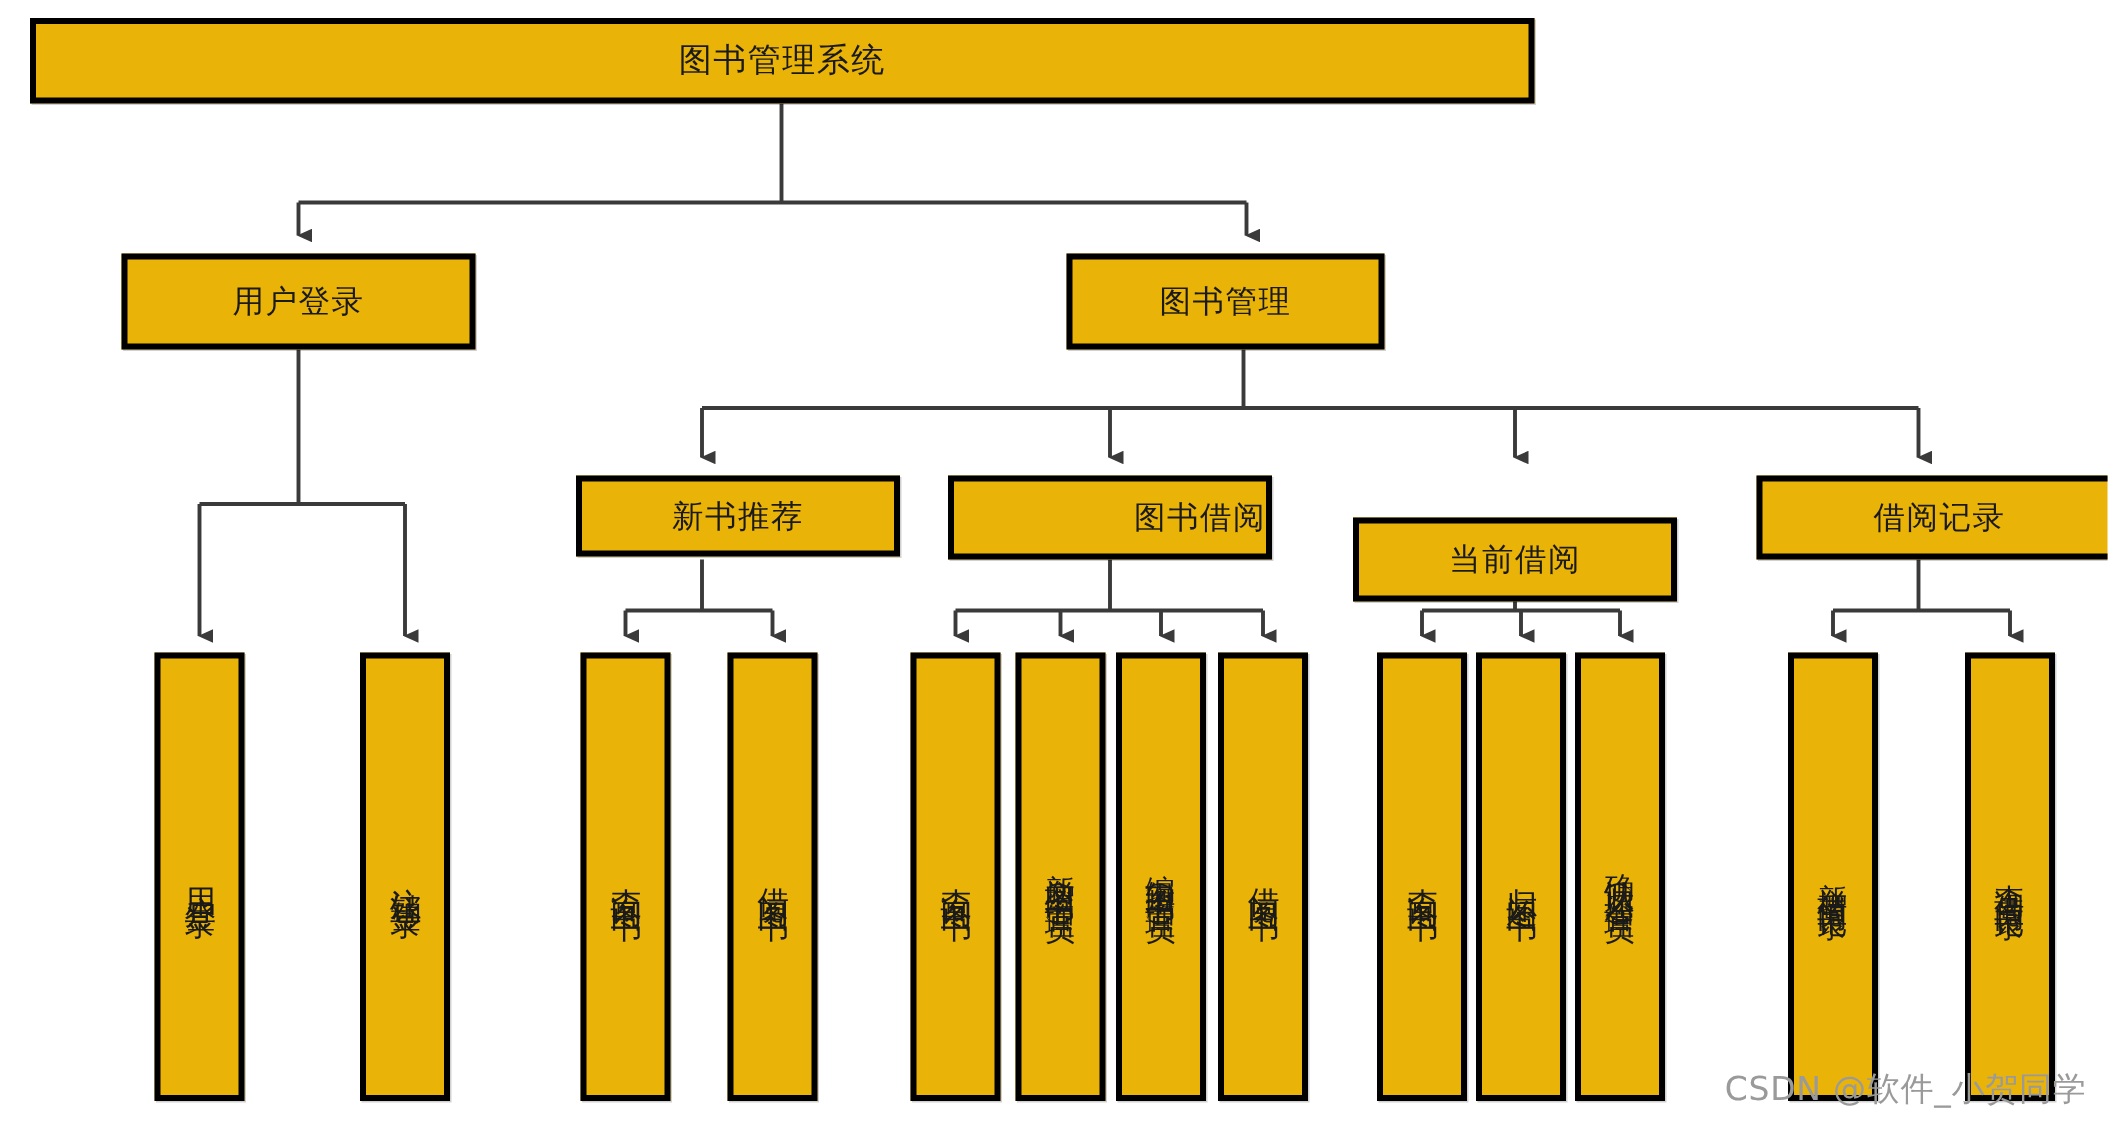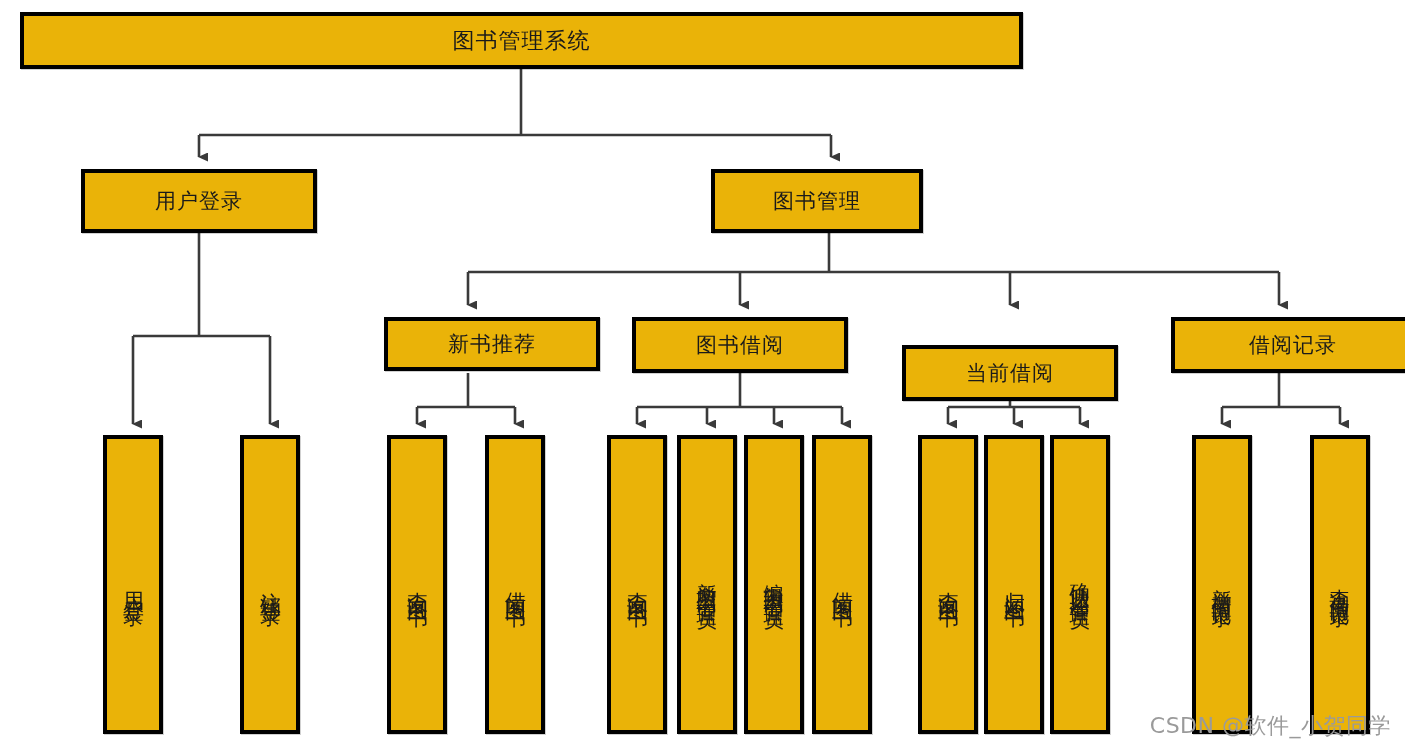--- a/index.html
+++ b/index.html
@@ -135,21 +135,21 @@
   <div class="node" style="left:81px; top:169px; width:236px; height:64px;">
     <span class="label">用户登录</span>
   </div>
   <div class="node" style="left:711px; top:169px; width:212px; height:64px;">
     <span class="label">图书管理</span>
   </div>
 
   <div class="node" style="left:360px; top:317px; width:216px; height:54px;margin-left:24px;">
     <span class="label">新书推荐</span>
   </div>
-  <div class="node" style="left:632px; top:317px; width:216px; height:56px;">
+  <div class="node" style="left:632px; top:317px; width:216px; height:56px;justify-content:flex-end;">
     <span class="label">图书借阅</span>
   </div>
   <div class="node" style="left:902px; top:317px; width:216px; height:56px;margin-top:28px;">
     <span class="label">当前借阅</span>
   </div>
   <div class="node" style="left:1171px; top:317px; width:244px; height:56px;">
     <span class="label">借阅记录</span>
   </div>
 
   <div class="node leaf" style="left:103px; top:435px; width:60px; height:299px;">

